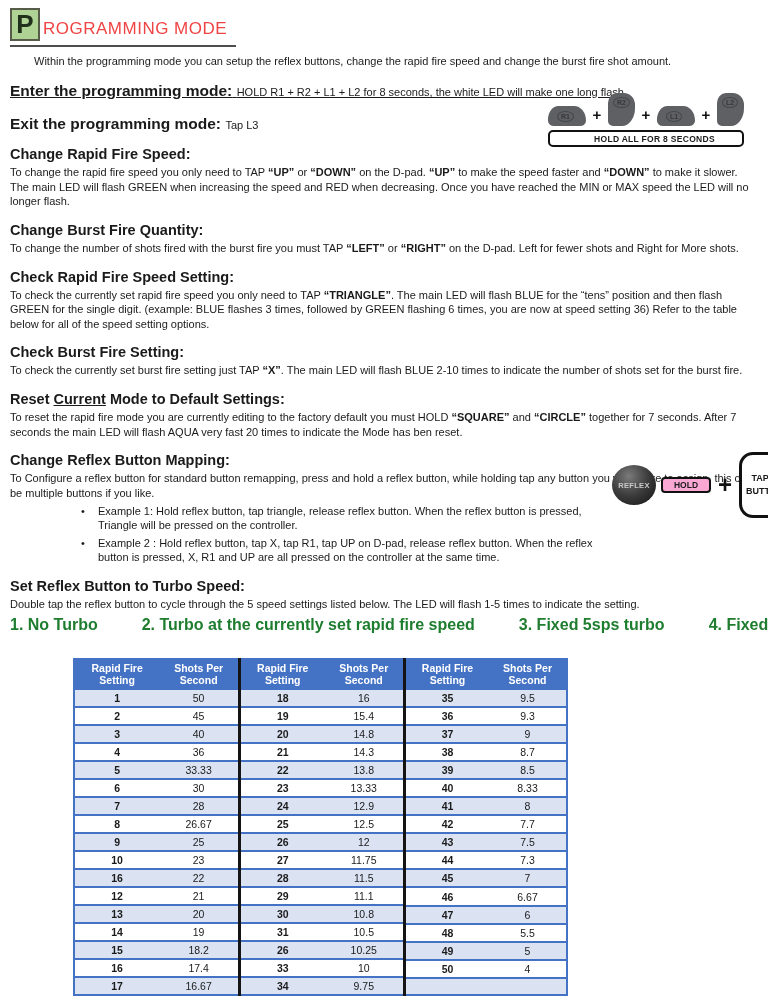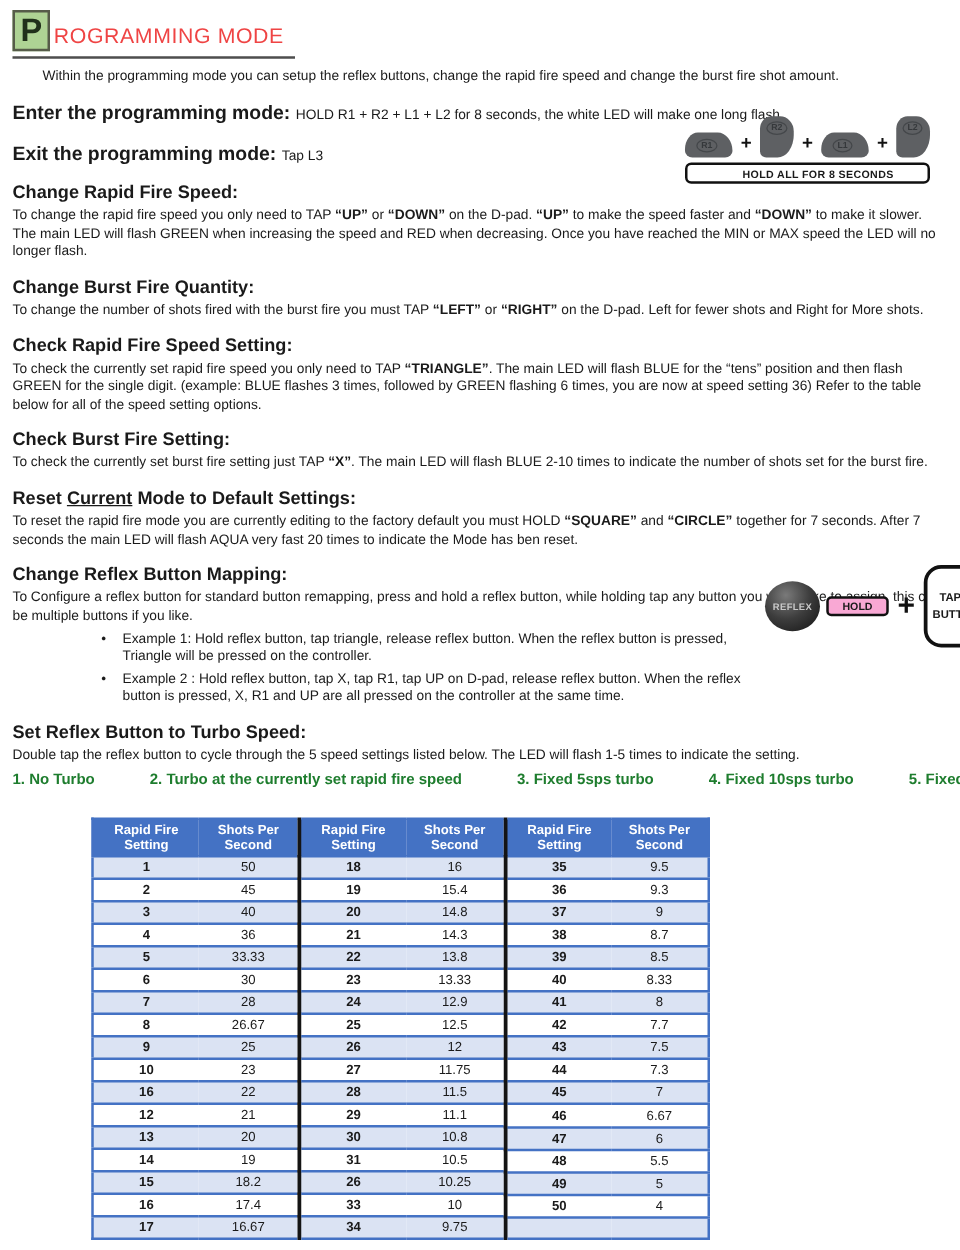--- a/index.html
+++ b/index.html
@@ -16,34 +16,34 @@
     width:30px; height:33px; flex:0 0 auto;
     background:var(--pbox-fill,#aed394); border:2px solid var(--pbox-border,#565c49);
     display:flex; align-items:center; justify-content:center;
     font-size:26px; font-weight:bold; color:#20301a;
   }
   .title-text { font-size:17px; letter-spacing:.5px; padding-bottom:2px; color:#ef4444; }
   .title-underline { width:226px; border-bottom:2.5px solid #4e4e4e; margin-top:4px; }
   .intro { font-size:11px; margin-top:8px;margin-left:24px; }
   
   .mode-line { margin-top:15px; }
-  .mode-line.enter { margin-top:15px; }
+  .mode-line.enter { margin-top:15px;text-decoration:underline; }
   .mode-line.exit { margin-top:15px; }
   .mode-label { font-size:15.5px; font-weight:bold; }
   .mode-text { font-size:11px; }
   
   .section { margin-top:13px; }
   .section h2 { font-size:14.5px; font-weight:bold; margin-bottom:3px; }
   .section p { font-size:11px; line-height:1.33; }
   .section ul { list-style:none; padding-left:88px; margin-top:3px; }
   .section li { font-size:11px; line-height:1.33; position:relative; margin-bottom:3px; }
   .section li::before { content:"\2022"; position:absolute; left:-17px; }
   .section.narrow li { margin-right:148px; }
   
-  .turbo-row { display:flex; gap:44px; margin-top:4px; font-size:12px; font-weight:bold;
+  .turbo-row { display:flex; gap:44px; margin-top:4px; font-size:16px; font-weight:bold;
     color:var(--green,#1e7d2e); white-space:nowrap;text-align:right; }
   
   .table-wrap { display:flex; margin:24px 0 0 63px; }
   table.tg { border-collapse:collapse; width:165px; table-layout:fixed;
     border-top:2px solid var(--accent,#4472c4); border-bottom:2px solid var(--accent,#4472c4); }
   table.tg0 { border-left:2px solid var(--accent,#4472c4); }
   table.tg1, table.tg2 { border-left:3px solid #141414; }
   table.tg2 { border-right:2px solid var(--accent,#4472c4); }
   .tg th { background:var(--accent,#4472c4); color:#fff; font-size:10.5px; font-weight:bold;
     height:30px; text-align:center; }

